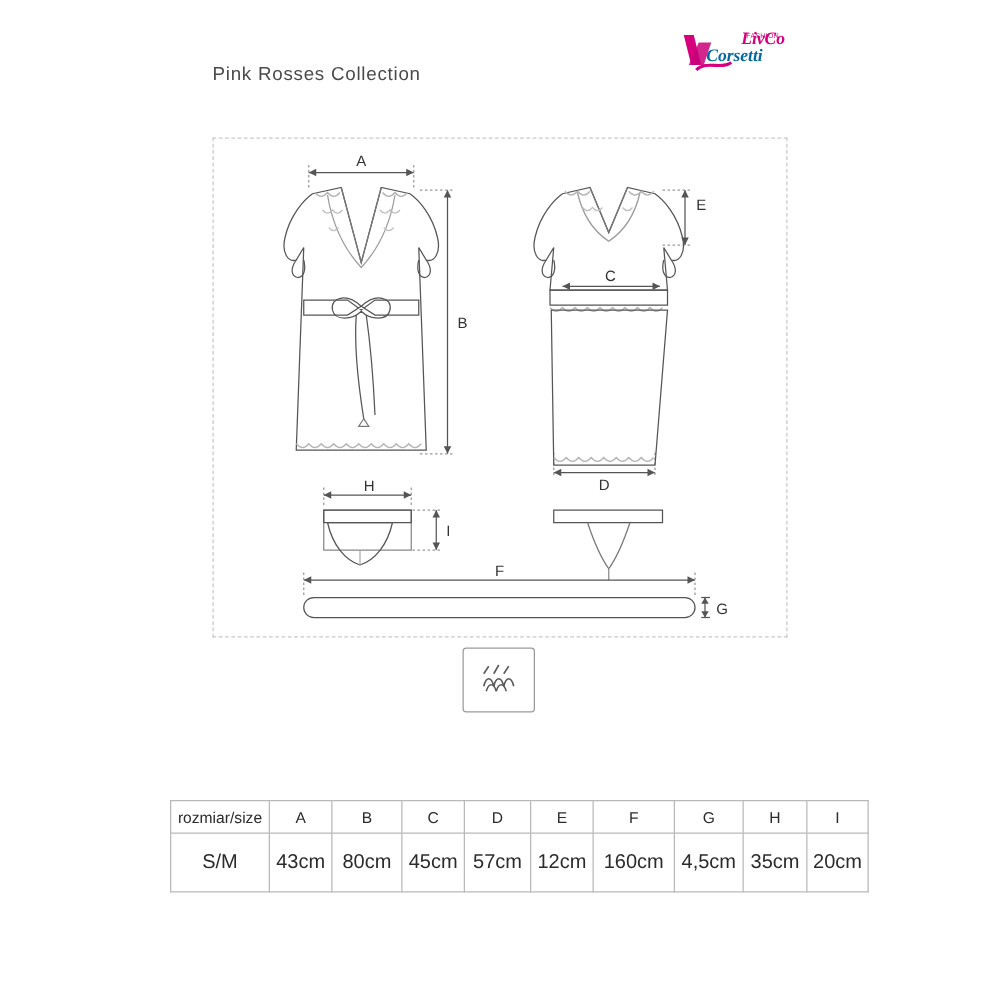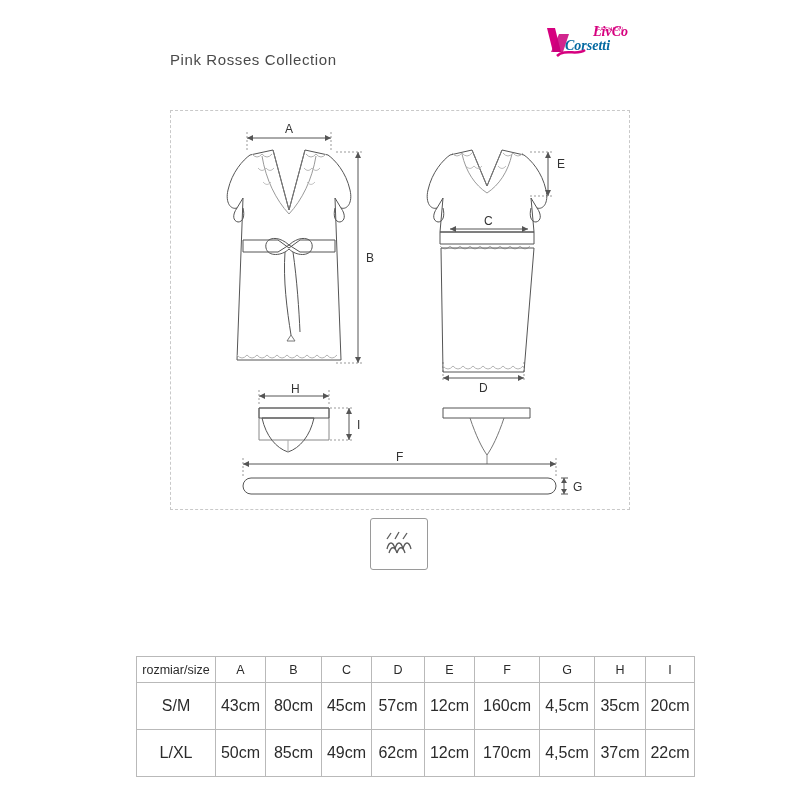--- a/index.html
+++ b/index.html
@@ -115,21 +115,21 @@
     top: 594px;
     font-size: 12.5px;
     line-height: 17px;
     color: #3a3a3a;
   }
 
   
   .size-table {
     position: absolute;
     left: 136px;
-    top: 656px;
+    top: 640px;
     border-collapse: collapse;
     font-size: 15px;
     padding-left: 16px;
   }
   .size-table td, .size-table th {
     border: 1px solid #b9b9b9;
     text-align: center;
     font-weight: normal;
     color: #2b2b2b;
   }
@@ -366,28 +366,16 @@
         <td>43cm</td>
         <td>80cm</td>
         <td>45cm</td>
         <td>57cm</td>
         <td>12cm</td>
         <td>160cm</td>
         <td>4,5cm</td>
         <td>35cm</td>
         <td>20cm</td>
       </tr>
-      <tr>
-        <td>L/XL</td>
-        <td>50cm</td>
-        <td>85cm</td>
-        <td>49cm</td>
-        <td>62cm</td>
-        <td>12cm</td>
-        <td>170cm</td>
-        <td>4,5cm</td>
-        <td>37cm</td>
-        <td>22cm</td>
-      </tr>
     </tbody>
   </table>
 
 </div>
 
 </body></html>

